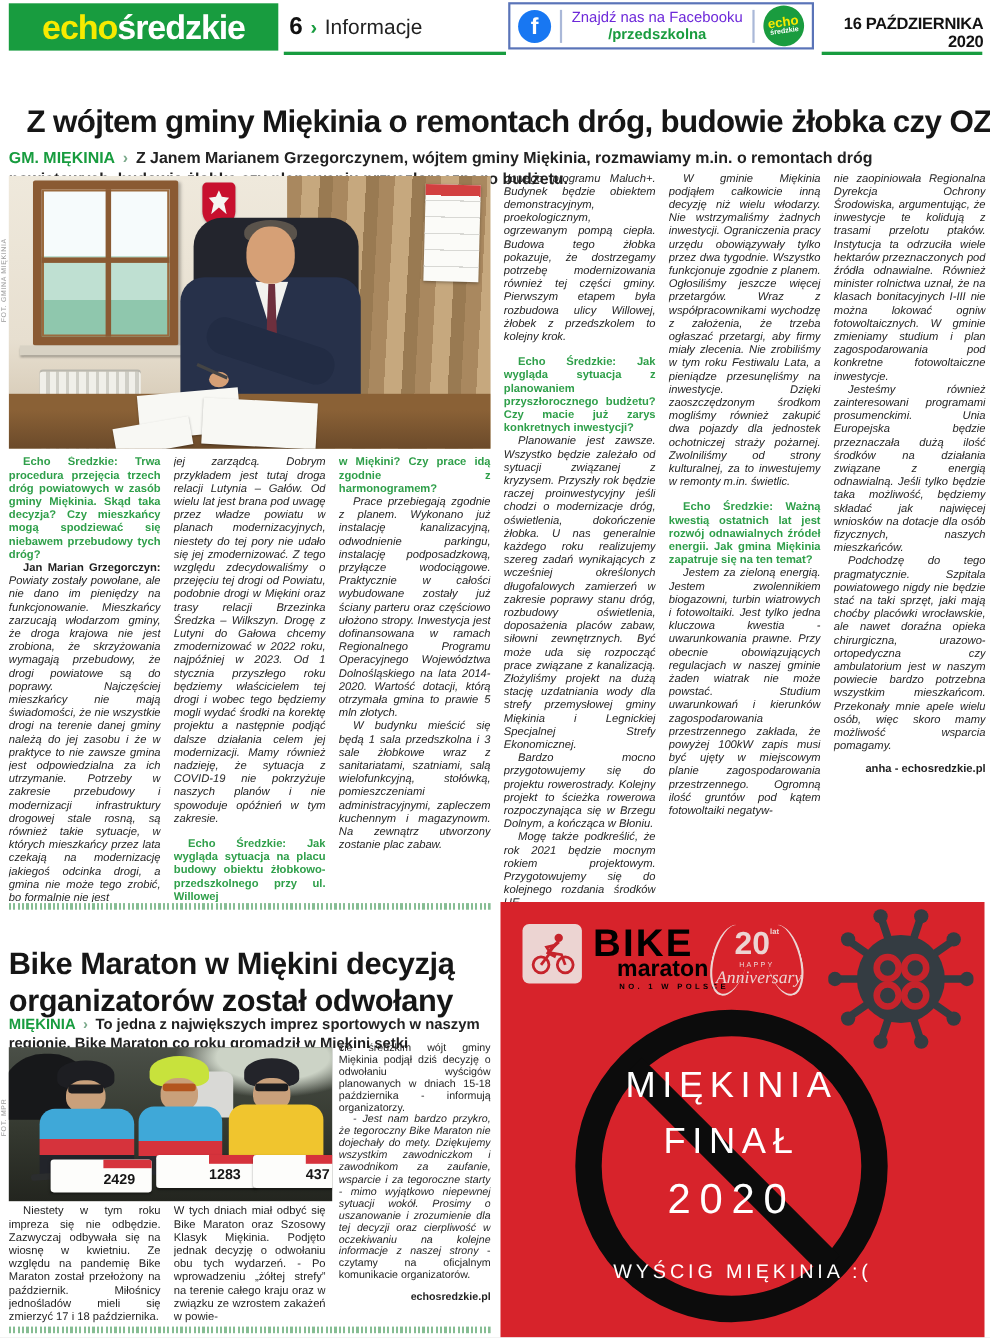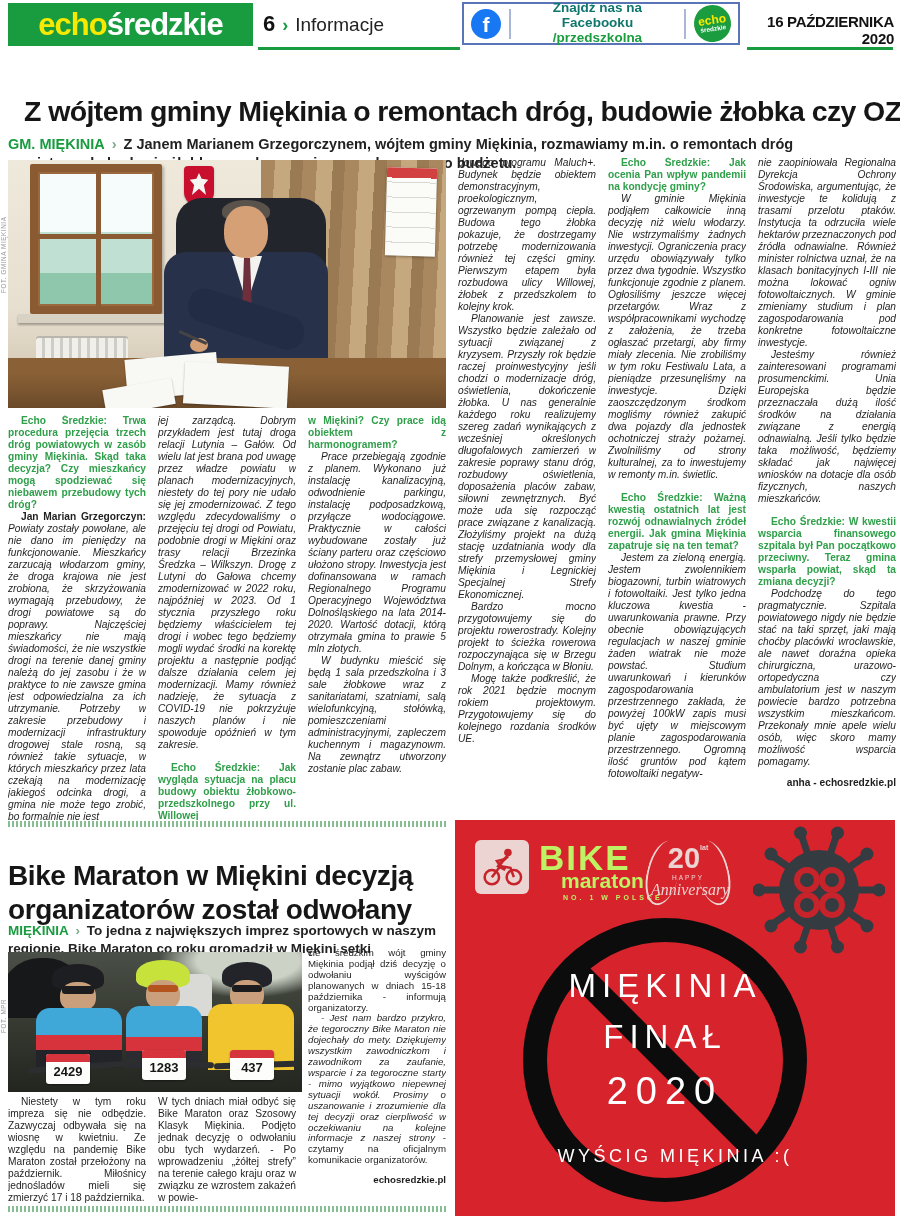--- a/index.html
+++ b/index.html
@@ -17,21 +17,21 @@
   .u-line{position:absolute;height:3px;background:#189c3f;}
   .u-sec{left:258px;top:47px;width:202px;}
   .u-date{left:747px;top:47px;width:146px;}
   .fb-badge{position:absolute;left:462px;top:2px;width:278px;height:43px;border:2px solid #5a74b8;
             background:#fff;display:flex;align-items:center;padding:0 7px;gap:8px;box-sizing:border-box;}
   .fb-icon{width:30px;height:30px;border-radius:50%;background:#1877f2;color:#fff;flex:0 0 30px;
            display:flex;align-items:center;justify-content:center;font-weight:700;font-size:21px;}
   .fb-icon::after{content:"f";margin-top:3px;}
   .fb-div{width:2px;height:30px;background:#aab8d8;}
   .fb-text{flex:1;text-align:center;line-height:1.1;}
-  .fb-l1{font-size:13.5px;font-weight:700;color:#0f766e;}
+  .fb-l1{font-size:13.5px;font-weight:400;color:#6d28d9;}
   .fb-l2{font-size:13.5px;font-weight:700;color:#1a9c3f;}
   .badge-circle{width:37px;height:37px;border-radius:50%;background:#1a9c3f;flex:0 0 37px;
                 display:flex;flex-direction:column;align-items:center;justify-content:center;
                 transform:rotate(-8deg);line-height:1;}
   .badge-echo{color:#f7ea00;font-size:12px;font-weight:800;}
   .badge-sredzkie{color:#fff;font-size:6.5px;font-weight:700;}
   .issue-date{position:absolute;left:742px;top:13px;width:152px;text-align:right;
               font-size:15px;font-weight:800;color:#121212;letter-spacing:-0.3px;}
   
   .h1{position:absolute;left:24px;top:76px;width:888px;font-size:28.5px;font-weight:800;
@@ -123,28 +123,28 @@
           background:radial-gradient(ellipse at 60% 20%,#ccd3c6 0 40%,transparent 70%);}
   .p2-arch{position:absolute;left:-8px;top:6px;width:86px;height:60px;background:#17181a;
            border-radius:40px 40px 0 0;}
   .p2-van{position:absolute;left:152px;top:22px;width:52px;height:42px;background:#d9d9d6;
           border-radius:8px 8px 2px 2px;}
   .helmet{position:absolute;border-radius:50% 50% 30% 30%;}
   .face{position:absolute;background:#c9a07b;border-radius:45%;}
   .shade{position:absolute;background:#1c1c1f;border-radius:3px;}
   .torso{position:absolute;border-radius:14px 14px 0 0;}
   .plate{position:absolute;width:44px;height:30px;background:#fdfdfb;border-radius:3px;
-         box-shadow:0 1px 2px rgba(0,0,0,.4);overflow:hidden;text-align:center;}
+         box-shadow:0 1px 2px rgba(0,0,0,.4);overflow:hidden;text-align:left;padding-left:48px;}
   .plate::before{content:"";display:block;height:8px;background:#d6333c;}
   .plate-num{font-size:13px;font-weight:800;color:#151515;line-height:20px;display:block;}
   .bar{position:absolute;background:#2b2d2e;border-radius:3px;}
   
   .poster{position:absolute;left:455px;top:820px;width:440px;height:396px;overflow:hidden;
           background:#d7232b;}
-  .bm-logo{position:absolute;left:20px;top:20px;display:flex;gap:10px;color:#bef264;}
+  .bm-logo{position:absolute;left:20px;top:20px;display:flex;gap:10px;color:#000000;}
   .bm-icon{width:54px;height:54px;background:#ecd4d2;border-radius:6px;flex:0 0 54px;
            display:flex;align-items:center;justify-content:center;}
   .bm-title{font-size:35px;font-weight:800;letter-spacing:2px;line-height:1;}
   .bm-sub{font-size:21px;font-weight:700;margin:-5px 0 0 22px;line-height:1;}
   .bm-tag{font-size:7px;letter-spacing:3px;margin:3px 0 0 24px;font-weight:700;}
   .anniv{position:absolute;left:196px;top:16px;width:74px;height:74px;color:#ecd4d2;
          text-align:center;}
   .anniv::before,.anniv::after{content:"";position:absolute;top:4px;width:30px;height:64px;
          border:2px solid #ecd4d2;border-radius:50%;}
   .anniv::before{left:-4px;border-right:none;border-top:none;transform:rotate(14deg);}
@@ -232,40 +232,39 @@
 
     <div class="col c1">
         <p class="pp pp-q">Echo Średzkie: Trwa procedura przejęcia trzech dróg powiatowych w zasób gminy Miękinia. Skąd taka decyzja? Czy mieszkańcy mogą spodziewać się niebawem przebudowy tych dróg?</p>
         <p class="pp pp-a"><b>Jan Marian Grzegorczyn: </b>Powiaty zostały powołane, ale nie dano im pieniędzy na funkcjonowanie. Mieszkańcy zarzucają włodarzom gminy, że droga krajowa nie jest zrobiona, że skrzyżowania wymagają przebudowy, że drogi powiatowe są do poprawy. Najczęściej mieszkańcy nie mają świadomości, że nie wszystkie drogi na terenie danej gminy należą do jej zasobu i że w praktyce to nie zawsze gmina jest odpowiedzialna za ich utrzymanie. Potrzeby w zakresie przebudowy i modernizacji infrastruktury drogowej stale rosną, są również takie sytuacje, w których mieszkańcy przez lata czekają na modernizację jakiegoś odcinka drogi, a gmina nie może tego zrobić, bo formalnie nie jest</p>
       </div>
     <div class="col c2">
         <p class="pp pp-ac">jej zarządcą. Dobrym przykładem jest tutaj droga relacji Lutynia – Gałów. Od wielu lat jest brana pod uwagę przez władze powiatu w planach modernizacyjnych, niestety do tej pory nie udało się jej zmodernizować. Z tego względu zdecydowaliśmy o przejęciu tej drogi od Powiatu, podobnie drogi w Miękini oraz trasy relacji Brzezinka Średzka – Wilkszyn. Drogę z Lutyni do Gałowa chcemy zmodernizować w 2022 roku, najpóźniej w 2023. Od 1 stycznia przyszłego roku będziemy właścicielem tej drogi i wobec tego będziemy mogli wydać środki na korektę projektu a następnie podjąć dalsze działania celem jej modernizacji. Mamy również nadzieję, że sytuacja z COVID-19 nie pokrzyżuje naszych planów i nie spowoduje opóźnień w tym zakresie.</p>
         <p class="pp pp-q">Echo Średzkie: Jak wygląda sytuacja na placu budowy obiektu żłobkowo-przedszkolnego przy ul. Willowej</p>
       </div>
     <div class="col c3">
-        <p class="pp pp-qc">w Miękini? Czy prace idą obiektem z harmonogramem?</p>
+        <p class="pp pp-qc">w Miękini? Czy prace idą zgodnie z harmonogramem?</p>
         <p class="pp pp-a">Prace przebiegają zgodnie z planem. Wykonano już instalację kanalizacyjną, odwodnienie parkingu, instalację podposadzkową, przyłącze wodociągowe. Praktycznie w całości wybudowane zostały już ściany parteru oraz częściowo ułożono stropy. Inwestycja jest dofinansowana w ramach Regionalnego Programu Operacyjnego Województwa Dolnośląskiego na lata 2014-2020. Wartość dotacji, którą otrzymała gmina to prawie 5 mln złotych.</p>
         <p class="pp pp-a">W budynku mieścić się będą 1 sala przedszkolna i 3 sale żłobkowe wraz z sanitariatami, szatniami, salą wielofunkcyjną, stołówką, pomieszczeniami administracyjnymi, zapleczem kuchennym i magazynowm. Na zewnątrz utworzony zostanie plac zabaw.</p>
       </div>
     <div class="col c4">
         <p class="pp pp-ac">dowego programu Maluch+. Budynek będzie obiektem demonstracyjnym, proekologicznym, ogrzewanym pompą ciepła. Budowa tego żłobka pokazuje, że dostrzegamy potrzebę modernizowania również tej części gminy. Pierwszym etapem była rozbudowa ulicy Willowej, żłobek z przedszkolem to kolejny krok.</p>
+        <p class="pp pp-q">Echo Średzkie: Jak wygląda sytuacja z planowaniem przyszłorocznego budżetu? Czy macie już zarys konkretnych inwestycji?</p>
         <p class="pp pp-a">Planowanie jest zawsze. Wszystko będzie zależało od sytuacji związanej z kryzysem. Przyszły rok będzie raczej proinwestycyjny jeśli chodzi o modernizacje dróg, oświetlenia, dokończenie żłobka. U nas generalnie każdego roku realizujemy szereg zadań wynikających z wcześniej określonych długofalowych zamierzeń w zakresie poprawy stanu dróg, rozbudowy oświetlenia, doposażenia placów zabaw, siłowni zewnętrznych. Być może uda się rozpocząć prace związane z kanalizacją. Złożyliśmy projekt na dużą stację uzdatniania wody dla strefy przemysłowej gminy Miękinia i Legnickiej Specjalnej Strefy Ekonomicznej.</p>
         <p class="pp pp-a">Bardzo mocno przygotowujemy się do projektu rowerostrady. Kolejny projekt to ścieżka rowerowa rozpoczynająca się w Brzegu Dolnym, a kończąca w Błoniu.</p>
         <p class="pp pp-a">Mogę także podkreślić, że rok 2021 będzie mocnym rokiem projektowym. Przygotowujemy się do kolejnego rozdania środków UE.</p>
       </div>
     <div class="col c5">
-        <p class="pp pp-q">Echo Średzkie: Jak ocenia Pan wpływ pandemii na kondycję gminy?</p>
         <p class="pp pp-a">W gminie Miękinia podjąłem całkowicie inną decyzję niż wielu włodarzy. Nie wstrzymaliśmy żadnych inwestycji. Ograniczenia pracy urzędu obowiązywały tylko przez dwa tygodnie. Wszystko funkcjonuje zgodnie z planem. Ogłosiliśmy jeszcze więcej przetargów. Wraz z współpracownikami wychodzę z założenia, że trzeba ogłaszać przetargi, aby firmy miały zlecenia. Nie zrobiliśmy w tym roku Festiwalu Lata, a pieniądze przesunęliśmy na inwestycje. Dzięki zaoszczędzonym środkom mogliśmy również zakupić dwa pojazdy dla jednostek ochotniczej straży pożarnej. Zwolniliśmy od strony kulturalnej, za to inwestujemy w remonty m.in. świetlic.</p>
         <p class="pp pp-q">Echo Średzkie: Ważną kwestią ostatnich lat jest rozwój odnawialnych źródeł energii. Jak gmina Miękinia zapatruje się na ten temat?</p>
         <p class="pp pp-a">Jestem za zieloną energią. Jestem zwolennikiem biogazowni, turbin wiatrowych i fotowoltaiki. Jest tylko jedna kluczowa kwestia - uwarunkowania prawne. Przy obecnie obowiązujących regulacjach w naszej gminie żaden wiatrak nie może powstać. Studium uwarunkowań i kierunków zagospodarowania przestrzennego zakłada, że powyżej 100kW zapis musi być ujęty w miejscowym planie zagospodarowania przestrzennego. Ogromną ilość gruntów pod kątem fotowoltaiki negatyw-</p>
       </div>
     <div class="col c6">
         <p class="pp pp-ac">nie zaopiniowała Regionalna Dyrekcja Ochrony Środowiska, argumentując, że inwestycje te kolidują z trasami przelotu ptaków. Instytucja ta odrzuciła wiele hektarów przeznaczonych pod źródła odnawialne. Również minister rolnictwa uznał, że na klasach bonitacyjnych I-III nie można lokować ogniw fotowoltaicznych. W gminie zmieniamy studium i plan zagospodarowania pod konkretne fotowoltaiczne inwestycje.</p>
         <p class="pp pp-a">Jesteśmy również zainteresowani programami prosumenckimi. Unia Europejska będzie przeznaczała dużą ilość środków na działania związane z energią odnawialną. Jeśli tylko będzie taka możliwość, będziemy składać jak najwięcej wniosków na dotacje dla osób fizycznych, naszych mieszkańców.</p>
-        <p class="pp pp-q">Echo Średzkie: W kwestii wsparcia finansowego szpitala był Pan początkowo przeciwny. Teraz gmina wsparła powiat, skąd ta zmiana decyzji?</p>
         <p class="pp pp-a">Podchodzę do tego pragmatycznie. Szpitala powiatowego nigdy nie będzie stać na taki sprzęt, jaki mają choćby placówki wrocławskie, ale nawet doraźna opieka chirurgiczna, urazowo-ortopedyczna czy ambulatorium jest w naszym powiecie bardzo potrzebna wszystkim mieszkańcom. Przekonały mnie apele wielu osób, więc skoro mamy możliwość wsparcia pomagamy.</p>
         <p class="pp pp-sig">anha - echosredzkie.pl</p>
       </div>
 
     <div class="stripes st-a"></div>
   </section>
 
   <section>
     <h2 class="h2">Bike Maraton w Miękini decyzją organizatorów został odwołany</h2>
     <p class="lead2">

